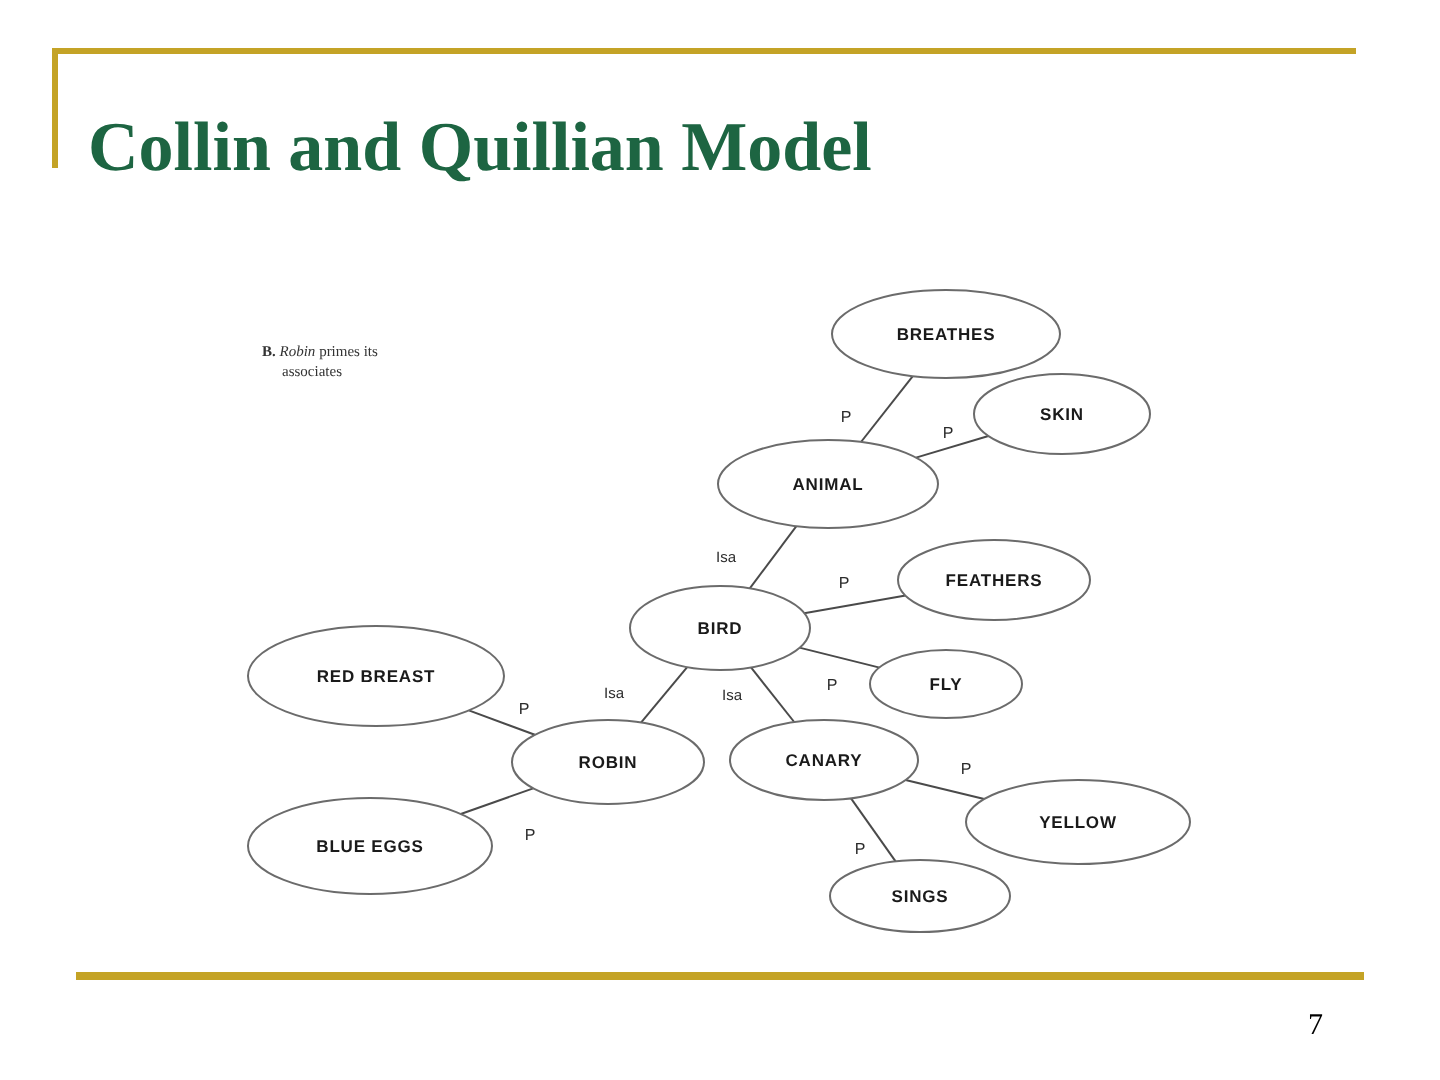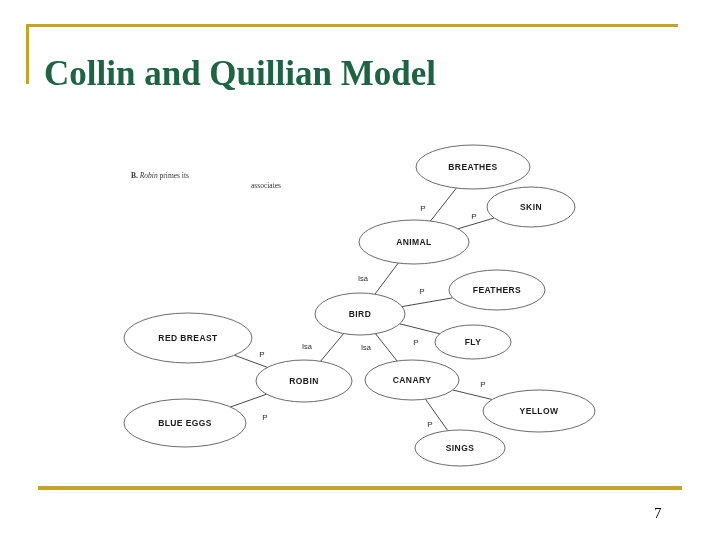--- a/index.html
+++ b/index.html
@@ -126,21 +126,20 @@
   }
   #figure-caption .cap-letter {
     font-weight: bold;
   }
   #figure-caption .cap-italic {
     font-style: italic;
   }
   #figure-caption .cap-line2 {
     display: block;
     padding-left: 10px;
-    text-align: right;
   }
 </style>
 </head>
 <body>
 
 <div id="slide">
 
   <div id="title-rule-top"></div>
   <div id="title-rule-left"></div>
 

